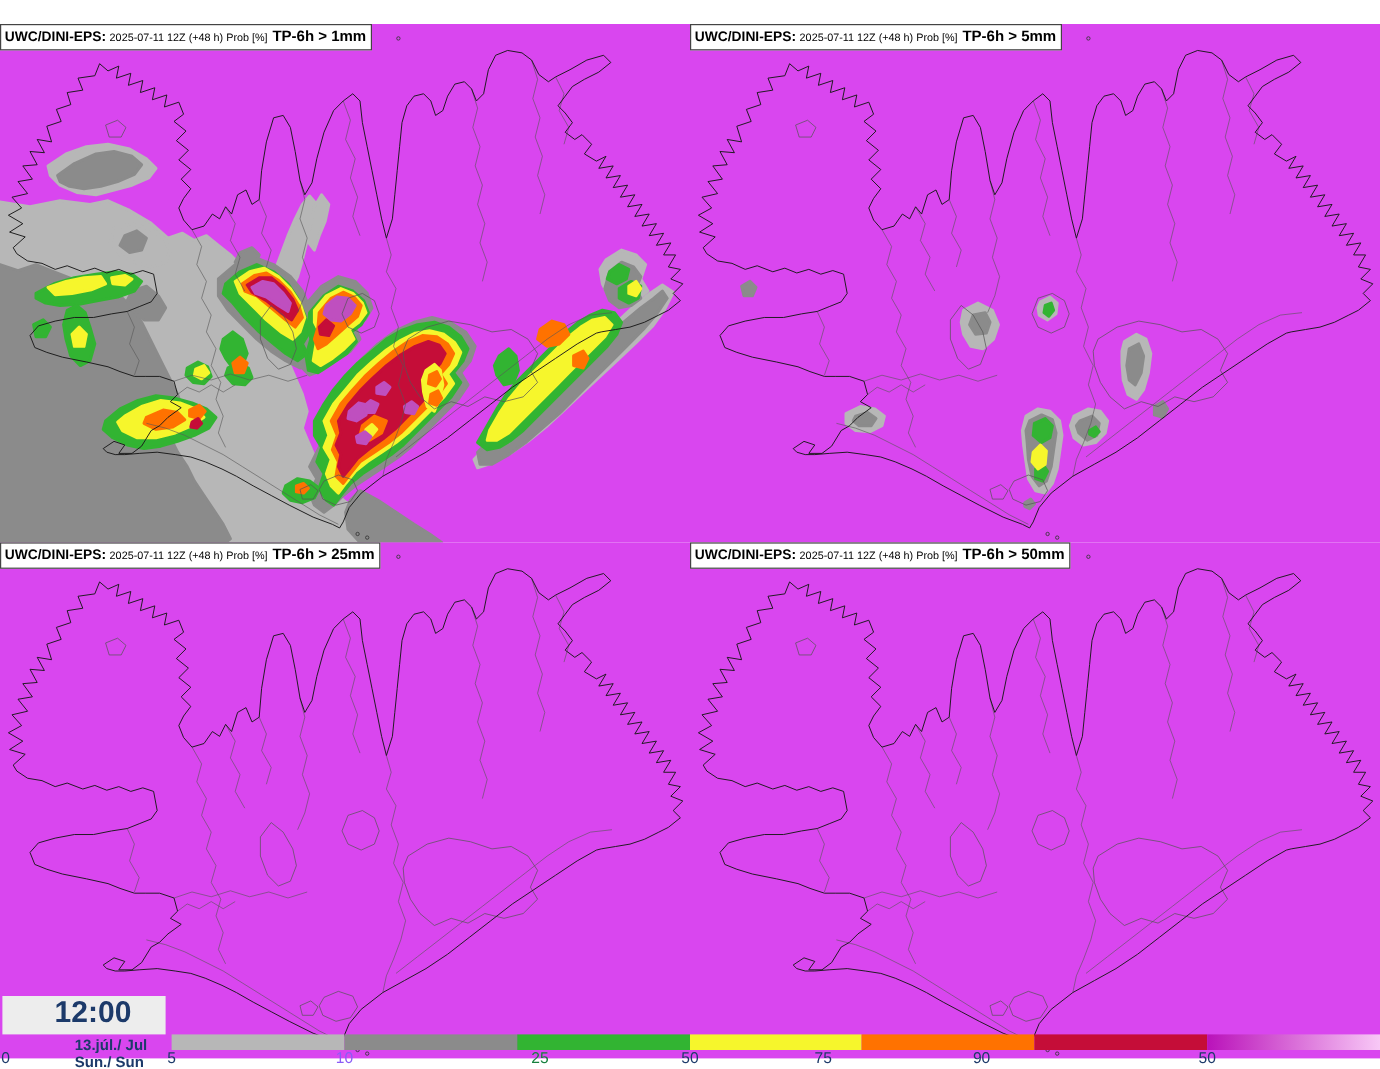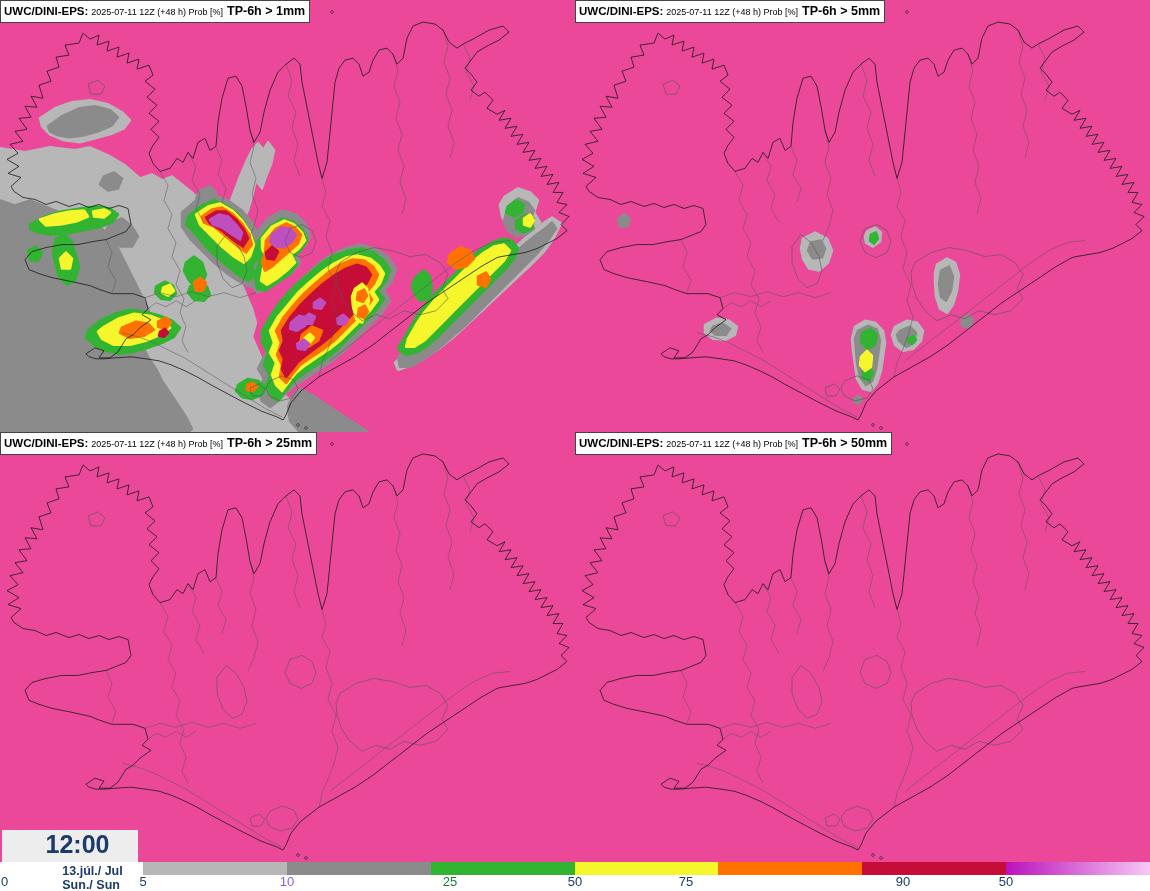--- a/index.html
+++ b/index.html
@@ -1,18 +1,18 @@
 <!DOCTYPE html>
 <html><head>
 <meta charset="utf-8">
 <style>
   html,body{margin:0;padding:0;background:#fff;}
   .stage{position:relative;width:1150px;height:891px;background:#fff;overflow:hidden;
          font-family:"Liberation Sans", sans-serif;}
-  .panel{position:absolute;width:575px;background:#ec4899;}
+  .panel{position:absolute;width:575px;background:#d946ef;margin-top:20px;}
   .panel svg{position:absolute;left:0;top:0;width:100%;height:100%;}
   .titlebox{position:absolute;left:0;top:0;background:#fff;border:1px solid #444;
             padding:1px 4px 2px 3px;white-space:nowrap;line-height:15px;z-index:5;}
   .titlebox .model{font-weight:bold;font-size:11.5px;color:#000;}
   .titlebox .meta{font-size:9px;color:#000;margin-left:3px;}
   .titlebox .thr{font-weight:bold;font-size:12.5px;color:#000;margin-left:4px;}
   .timebox{position:absolute;left:2px;top:830px;width:136px;height:32px;background:#ededed;
            display:flex;align-items:center;gap:5px;padding-left:15px;box-sizing:border-box;z-index:6;flex-direction:column;}
   .timebox .clock{font-size:25px;font-weight:bold;color:#1c3a6a;letter-spacing:0px;}
   .timebox .dd{display:flex;flex-direction:column;justify-content:center;margin-left:30px;}
@@ -268,18 +268,18 @@
       <div class="seg" style="width: 14.2857%; background: rgb(197, 13, 56);"></div>
       <div class="seg" style="width: 14.2857%; background: linear-gradient(to right, rgb(186, 18, 186), rgb(248, 200, 246));"></div>
     </div>
   <div class="ticks" id="cticks">
       <span class="first" style="left: 1px; color: rgb(28, 58, 106);">0</span>
       <span style="left: 143px; color: rgb(28, 58, 106);">5</span>
       <span style="left: 287px; color: #8b5cf6;">10</span>
       <span style="left: 450px; color: #15803d;">25</span>
       <span style="left: 575px; color: rgb(28, 58, 106);">50</span>
       <span style="left: 686px; color: rgb(28, 58, 106);">75</span>
-      <span style="left: 903px; color: rgb(28, 58, 106);">90</span>
+      <span style="left: 818px; color: rgb(28, 58, 106);">90</span>
       <span style="left: 1006px; color: rgb(28, 58, 106);">50</span>
       <span class="last" style="left: 1149px; color: #be185d; margin-left: 23px;">99</span>
     </div>
 
 </div>
 
 </body></html>

